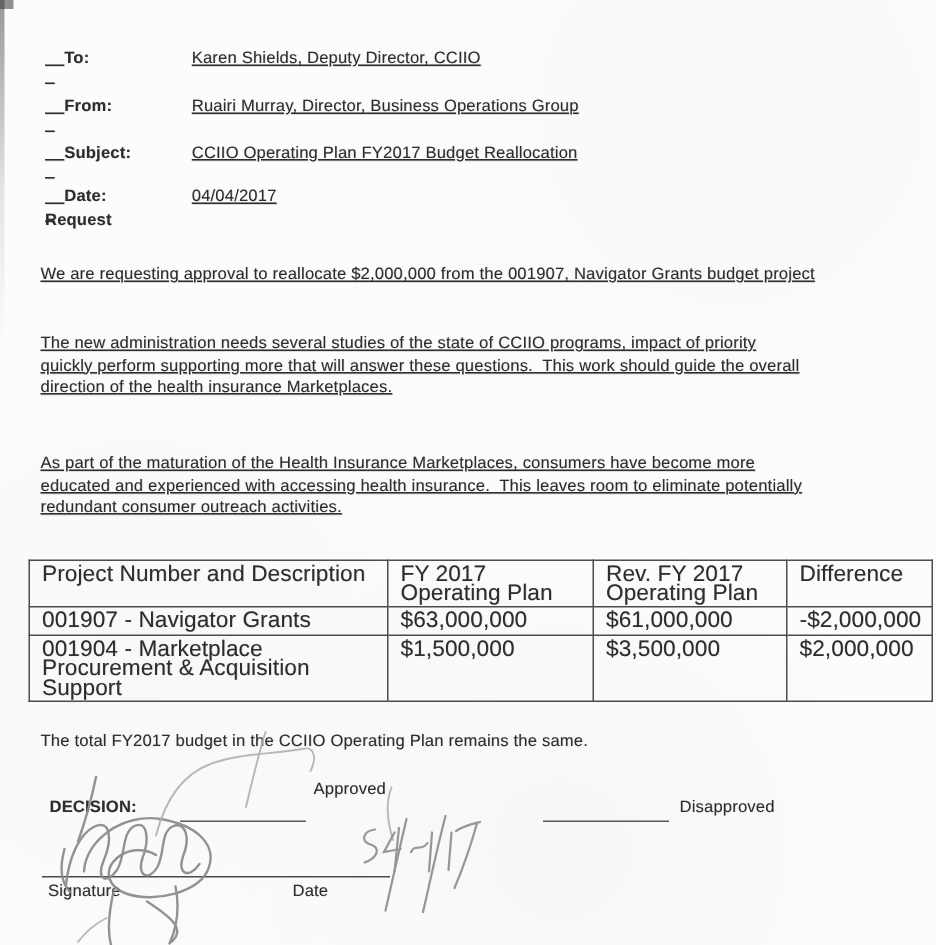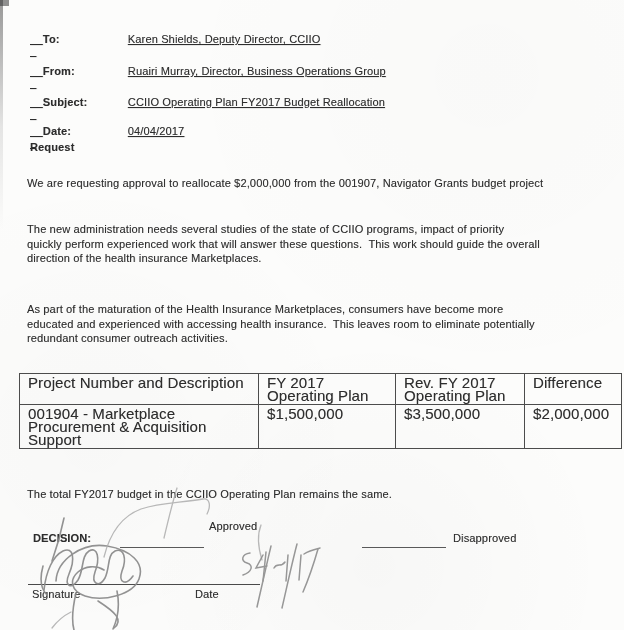--- a/index.html
+++ b/index.html
@@ -31,21 +31,21 @@
   }
   .txt{ text-shadow:0.3px 0.3px 0.5px rgba(20,20,20,0.30); }
   .bold{ font-weight:bold; }
   .abs{ position:absolute; }
 
   .hdr-row{ position:absolute; left:30px; white-space:pre;text-decoration:underline; }
   .hdr-label{ display:inline-block; width:85px; font-weight:bold; }
   .hdr-value{ }
 
   .para{ position:absolute; left:27px; width:580px; line-height:14.5px; }
-  .pline{ white-space:pre; }
+  .pline{ white-space:pre;text-decoration:underline; }
 
   table.memo-table{
     position:absolute; left:19px; top:373px; width:550px;
     border-collapse:collapse; table-layout:fixed;
     font-size:15px; letter-spacing:0.1px; color:#2d2d2d;
   }
   table.memo-table td{
     border:1.5px solid #4c4c4c;
     vertical-align:top;
     padding:2px 4px 2px 8px;
@@ -86,36 +86,42 @@
     <span class="hdr-label">Date:</span><span class="hdr-value">04/04/2017</span>
   </div>
 
   <div class="abs bold txt" style="left:30px;top:141px">Request</div>
 
   <div class="para txt" style="top:176px">
     <div class="pline">We are requesting approval to reallocate $2,000,000 from the 001907, Navigator Grants budget project</div>
   </div>
   <div class="para txt" style="top:222px">
     <div class="pline">The new administration needs several studies of the state of CCIIO programs, impact of priority</div>
-    <div class="pline">quickly perform experienced work that will answer these questions.  This work should guide the overall</div>
+    <div class="pline">quickly perform supporting more that will answer these questions.  This work should guide the overall</div>
     <div class="pline">direction of the health insurance Marketplaces.</div>
   </div>
   <div class="para txt" style="top:302px">
     <div class="pline">As part of the maturation of the Health Insurance Marketplaces, consumers have become more</div>
     <div class="pline">educated and experienced with accessing health insurance.  This leaves room to eliminate potentially</div>
     <div class="pline">redundant consumer outreach activities.</div>
   </div>
 
   <table class="memo-table">
     <tbody>
       <tr class="hrow">
         <td class="col1">Project Number and Description</td>
         <td class="col2">FY 2017 Operating Plan</td>
         <td class="col3">Rev. FY 2017 Operating Plan</td>
         <td class="col4">Difference</td>
+      </tr>
+      <tr class="r1">
+        <td>001907 - Navigator Grants</td>
+        <td>$63,000,000</td>
+        <td>$61,000,000</td>
+        <td>-$2,000,000</td>
       </tr>
       <tr class="r2">
         <td>001904 - Marketplace Procurement &amp; Acquisition Support</td>
         <td>$1,500,000</td>
         <td>$3,500,000</td>
         <td>$2,000,000</td>
       </tr>
     </tbody>
   </table>
 

